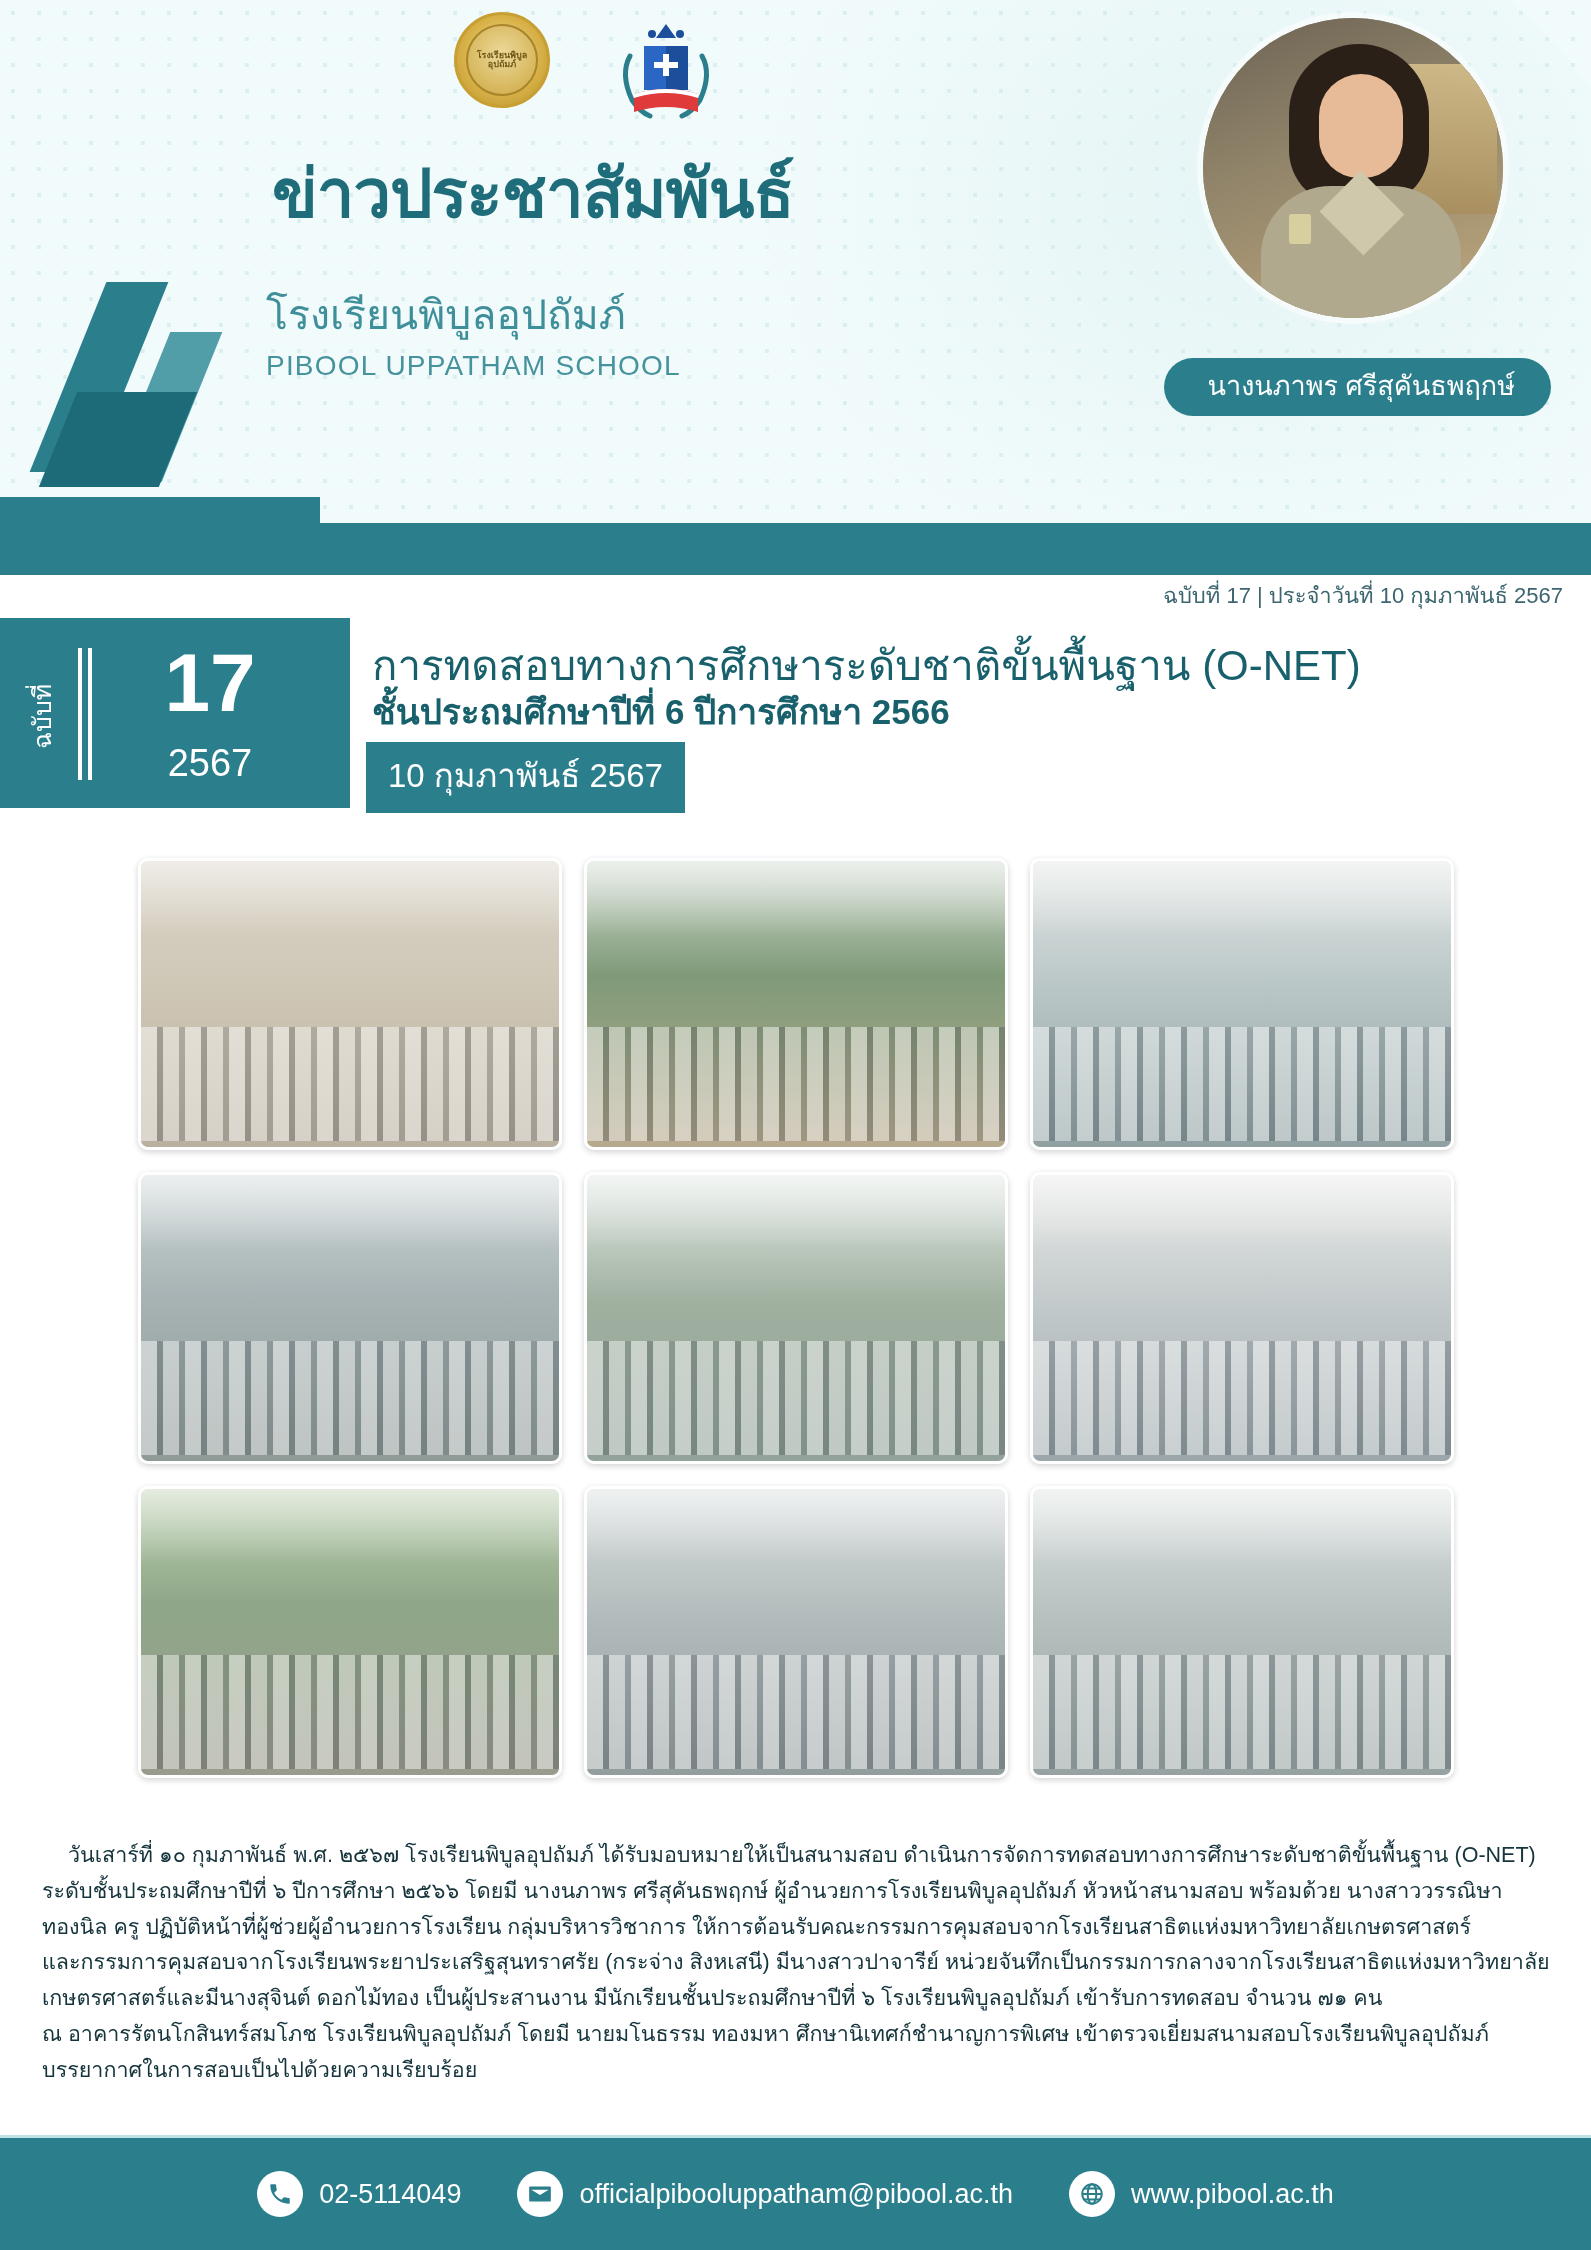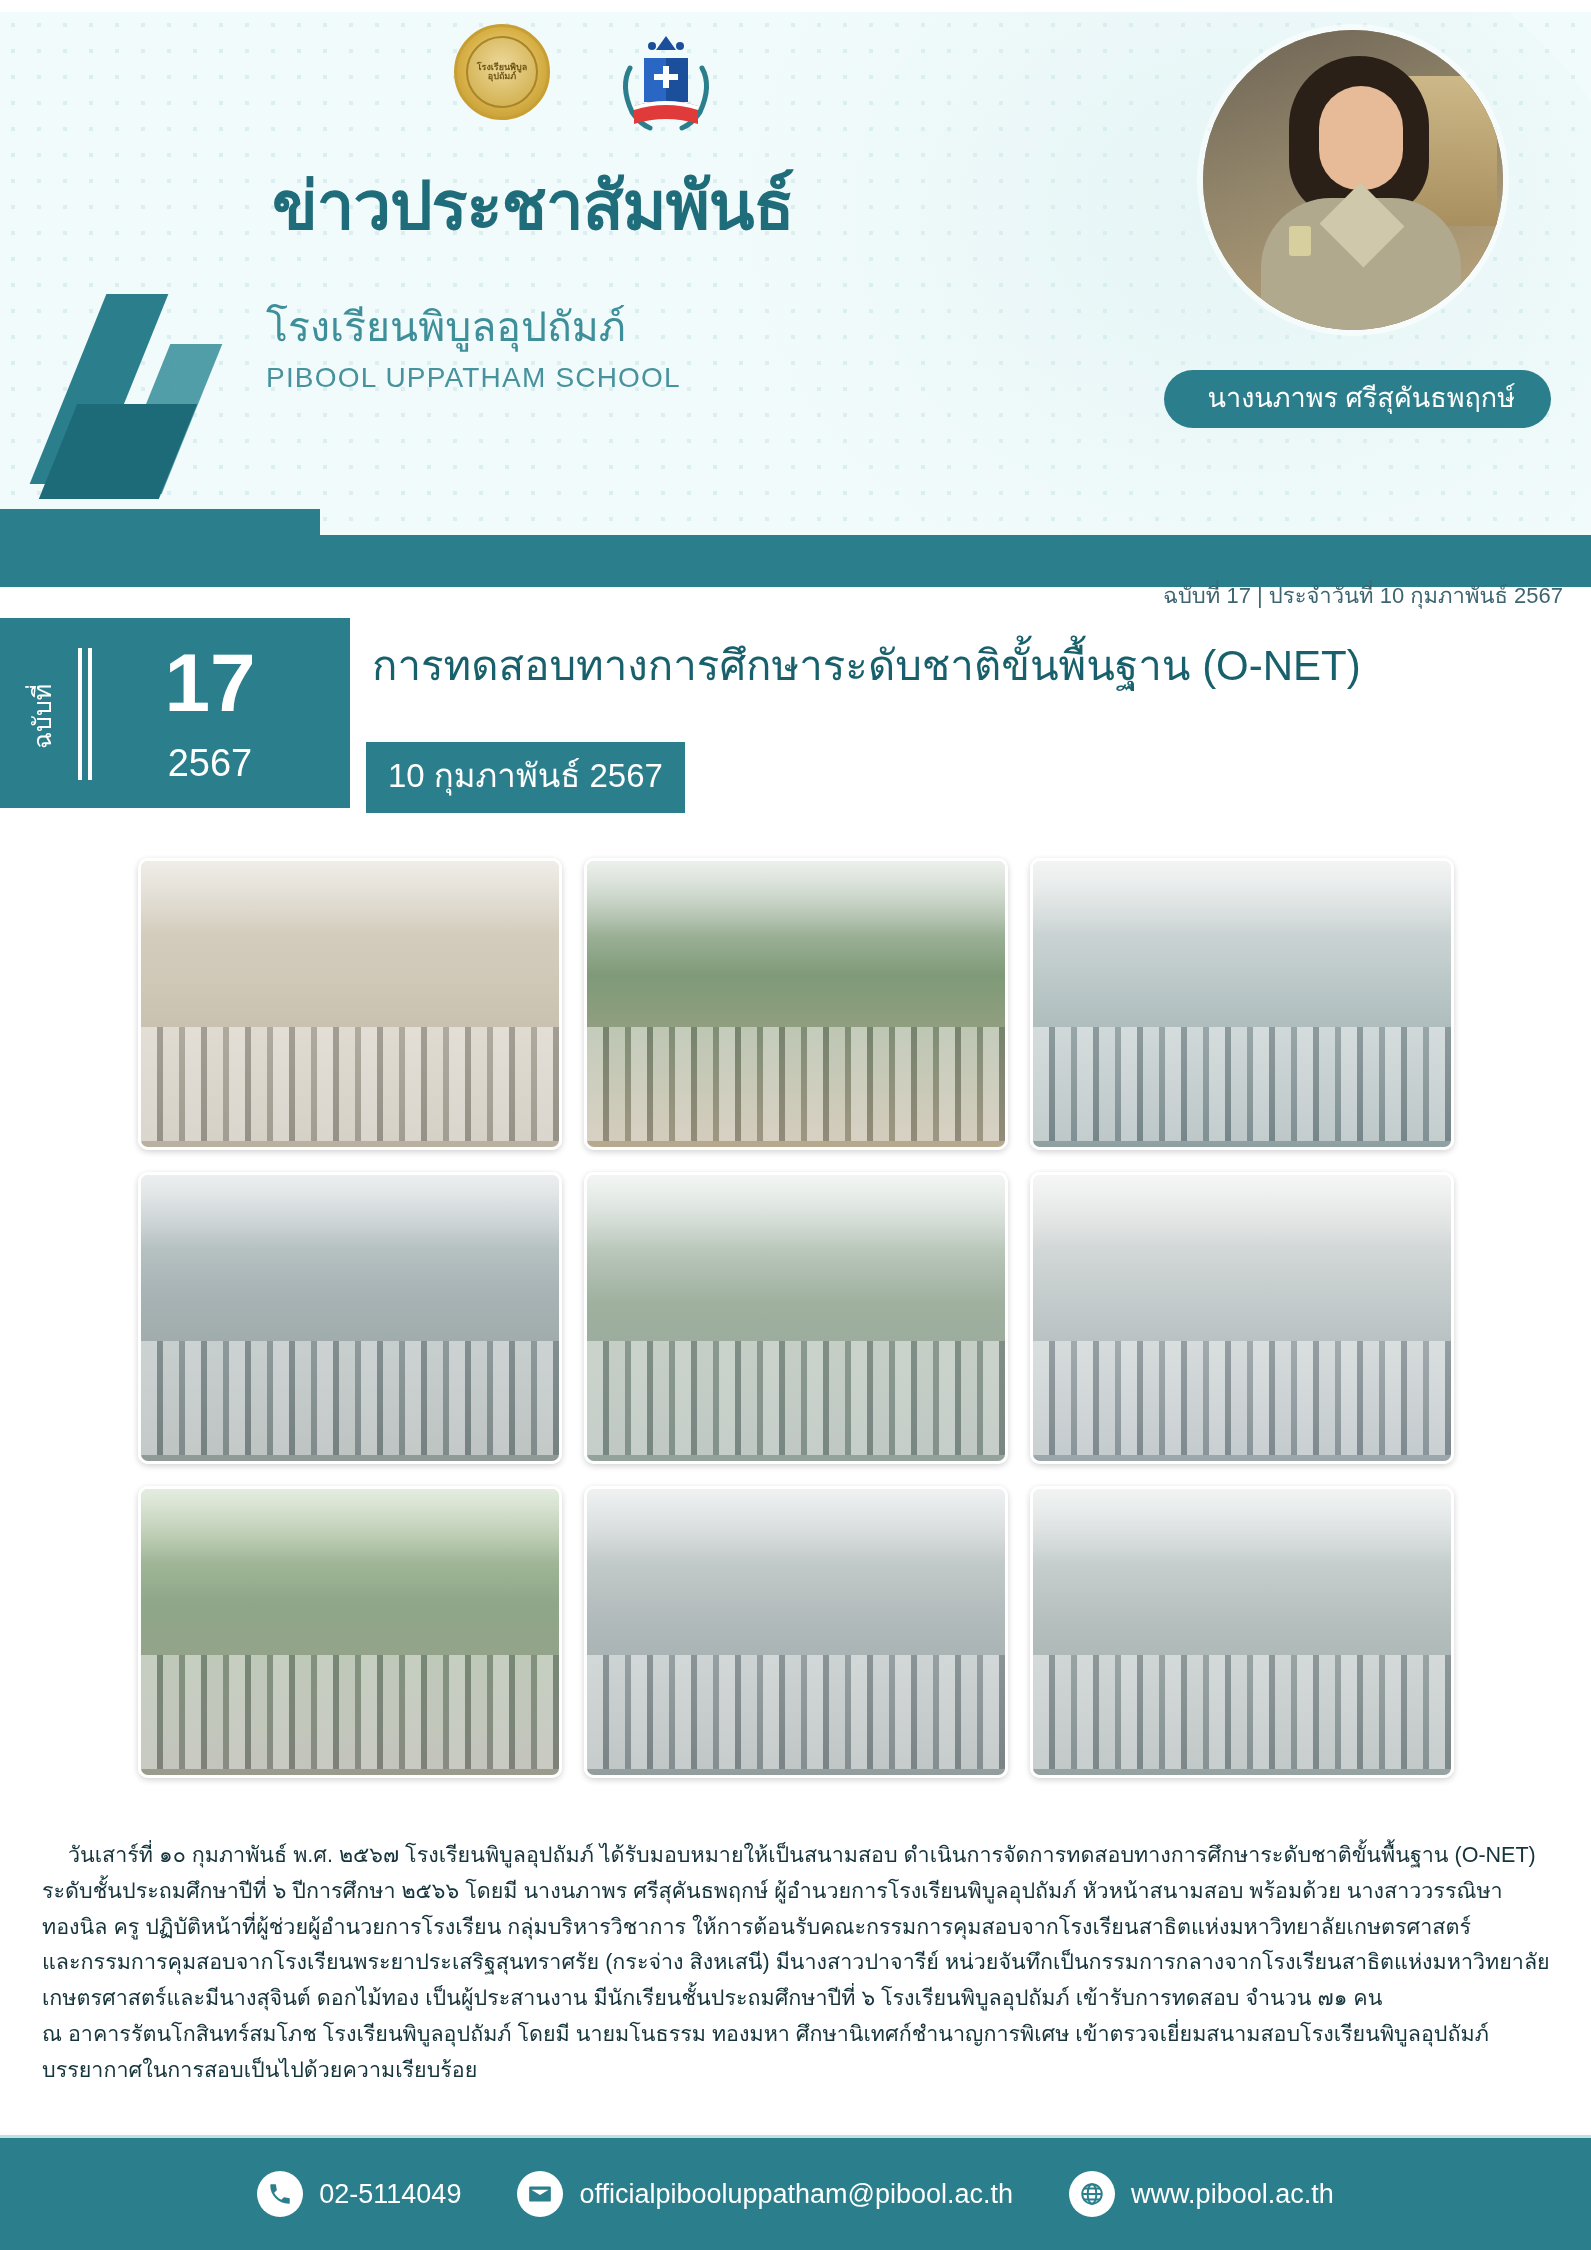--- a/index.html
+++ b/index.html
@@ -16,21 +16,20 @@
     background: #ffffff;
   }
 
   
   .header {
     position: relative;
     width: 100%;
     height: 575px;
     background: #f2fbfb;
     overflow: hidden;
-    margin-top: 12px;
   }
   .header-dots {
     position: absolute;
     inset: 0;
     background-image: radial-gradient(#cfe9ea 2.2px, transparent 2.3px);
     background-size: 26px 26px;
     opacity: .65;
   }
   .header-wave {
     position: absolute;
@@ -388,20 +387,21 @@
     <div class="issue-box">
       <div class="issue-vert">ฉบับที่</div>
       <div class="issue-bars">
           <i></i>
           <i></i>
         </div>
       <div class="issue-num">17</div>
       <div class="issue-year">2567</div>
     </div>
     <div class="headline1">การทดสอบทางการศึกษาระดับชาติขั้นพื้นฐาน (O-NET)</div>
+    <div class="headline2">ชั้นประถมศึกษาปีที่ 6 ปีการศึกษา 2566</div>
     <div class="date-chip">10 กุมภาพันธ์ 2567</div>
   </div>
 
   <div class="grid">
     <div class="photo p1">
         <div class="ceil"></div>
         <div class="row-people"></div>
       </div>
     <div class="photo p2">
         <div class="ceil"></div>

